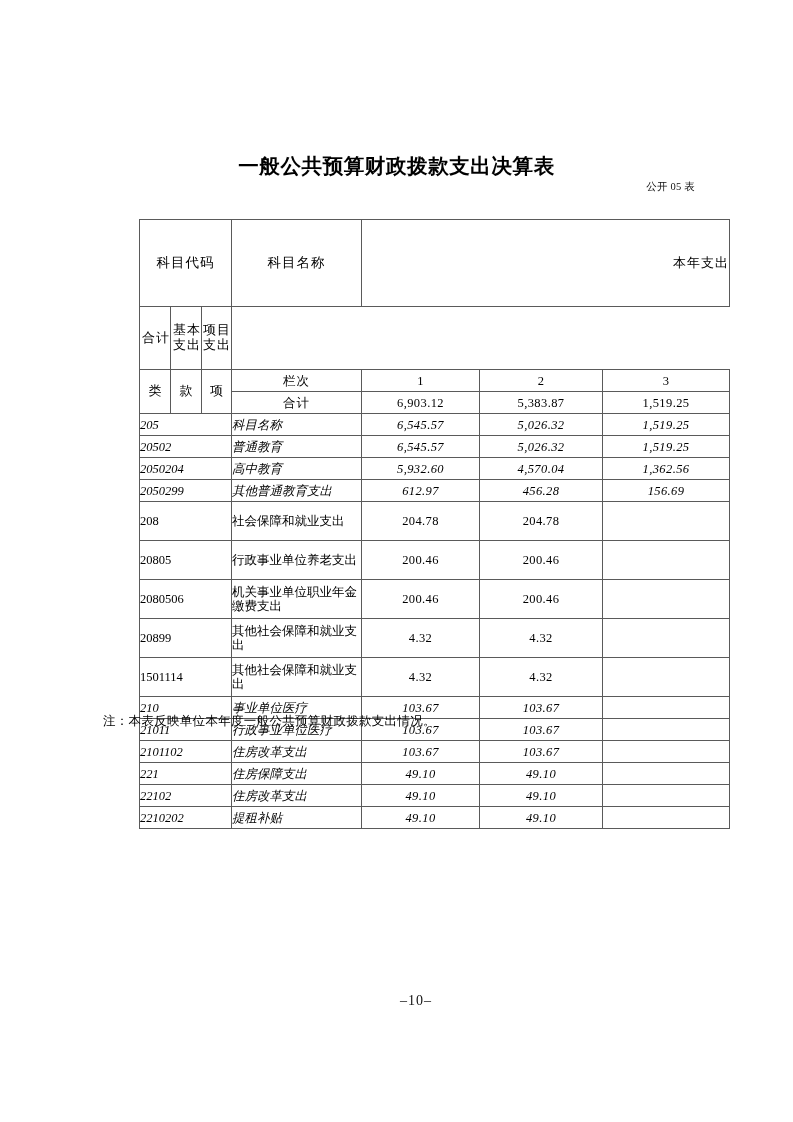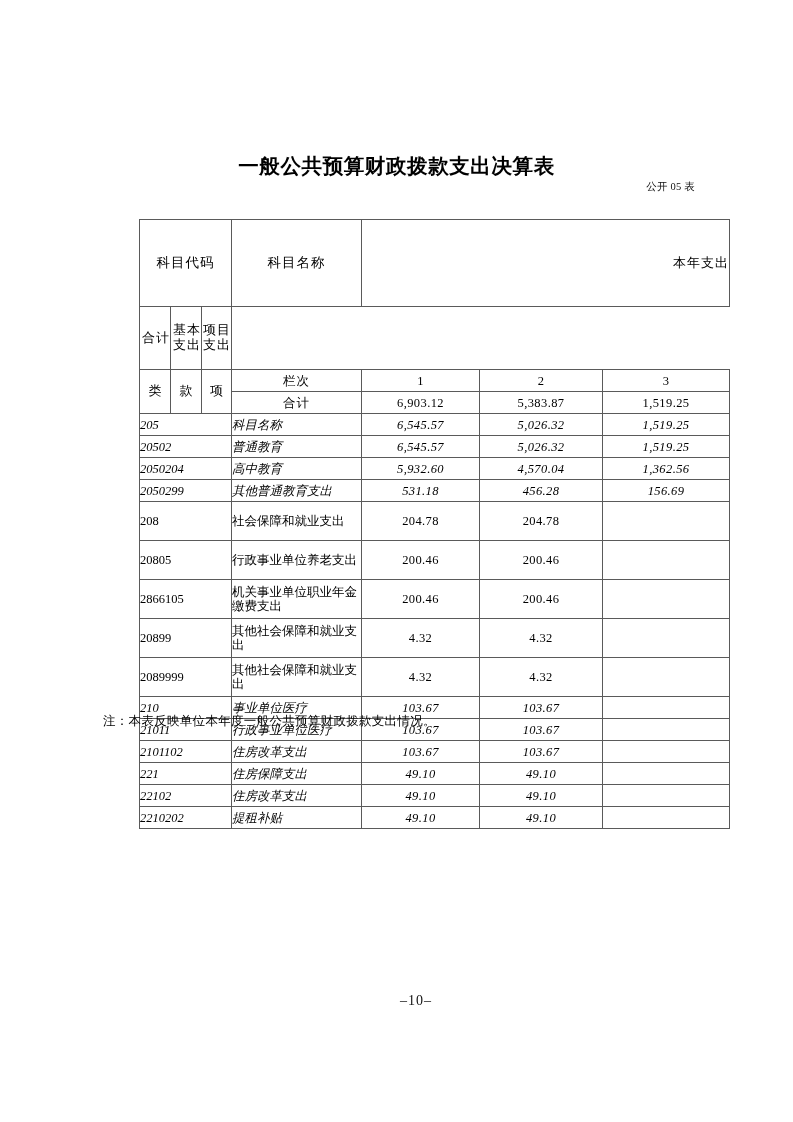--- a/index.html
+++ b/index.html
@@ -235,54 +235,54 @@
           <tr>
             <td colspan="3" class="code-cell r-std">2050204</td>
             <td class="name-cell r-std">高中教育</td>
             <td class="num-cell r-std">5,932.60</td>
             <td class="num-cell r-std">4,570.04</td>
             <td class="num-cell r-std">1,362.56</td>
           </tr>
           <tr>
             <td colspan="3" class="code-cell r-std">2050299</td>
             <td class="name-cell r-std">其他普通教育支出</td>
-            <td class="num-cell r-std">531.18</td>
+            <td class="num-cell r-std">612.97</td>
             <td class="num-cell r-std">456.28</td>
             <td class="num-cell r-std">156.69</td>
           </tr>
           <tr>
             <td colspan="3" class="code-cell r-two">208</td>
             <td class="name-cell r-two">社会保障和就业支出</td>
             <td class="num-cell r-two">204.78</td>
             <td class="num-cell r-two">204.78</td>
             <td class="num-cell r-two"></td>
           </tr>
           <tr>
             <td colspan="3" class="code-cell r-two">20805</td>
             <td class="name-cell r-two">行政事业单位养老支出</td>
             <td class="num-cell r-two">200.46</td>
             <td class="num-cell r-two">200.46</td>
             <td class="num-cell r-two"></td>
           </tr>
           <tr>
-            <td colspan="3" class="code-cell r-two">2866105</td>
+            <td colspan="3" class="code-cell r-two">2080506</td>
             <td class="name-cell r-two">机关事业单位职业年金缴费支出</td>
             <td class="num-cell r-two">200.46</td>
             <td class="num-cell r-two">200.46</td>
             <td class="num-cell r-two"></td>
           </tr>
           <tr>
             <td colspan="3" class="code-cell r-two">20899</td>
             <td class="name-cell r-two">其他社会保障和就业支出</td>
             <td class="num-cell r-two">4.32</td>
             <td class="num-cell r-two">4.32</td>
             <td class="num-cell r-two"></td>
           </tr>
           <tr>
-            <td colspan="3" class="code-cell r-two">2089999</td>
+            <td colspan="3" class="code-cell r-two">1501114</td>
             <td class="name-cell r-two">其他社会保障和就业支出</td>
             <td class="num-cell r-two">4.32</td>
             <td class="num-cell r-two">4.32</td>
             <td class="num-cell r-two"></td>
           </tr>
           <tr>
             <td colspan="3" class="code-cell r-std">210</td>
             <td class="name-cell r-std">事业单位医疗</td>
             <td class="num-cell r-std">103.67</td>
             <td class="num-cell r-std">103.67</td>

